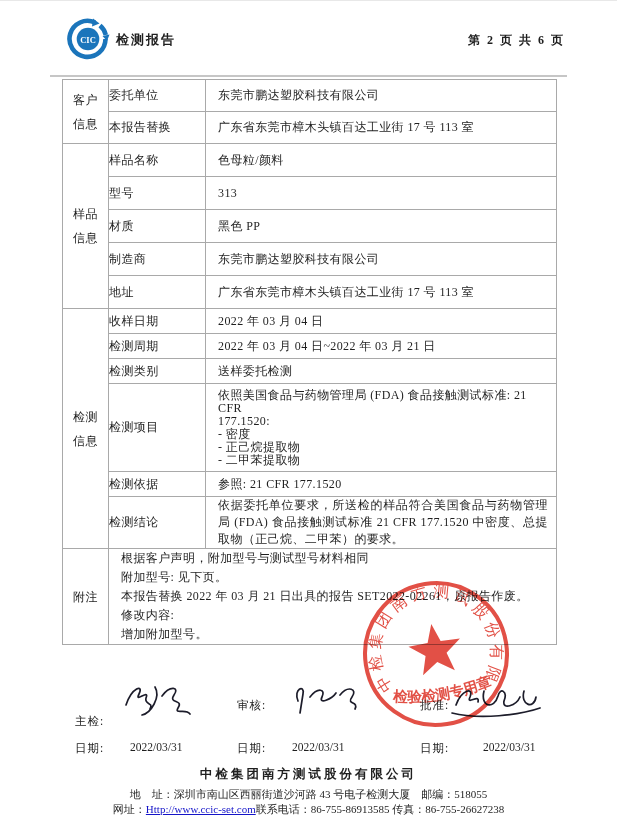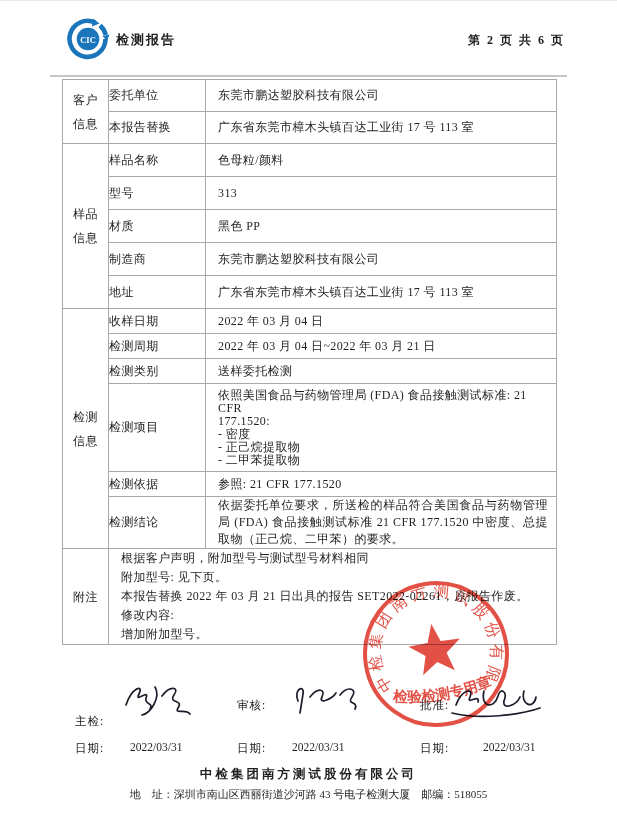--- a/index.html
+++ b/index.html
@@ -181,14 +181,17 @@
     <text font-size="15.5" fill="#de382c">
       <textPath href="#ringPath" startOffset="2" textLength="280">中检集团南方测试股份有限公司</textPath>
     </text>
     <text font-size="14.5" font-weight="bold" fill="#de382c">
       <textPath href="#bannerPath" startOffset="6" textLength="100">检验检测专用章</textPath>
     </text>
   </svg>
 
   <div class="abs ft-company">中检集团南方测试股份有限公司</div>
   <div class="abs ft-line1">地　址：深圳市南山区西丽街道沙河路 43 号电子检测大厦　邮编：518055</div>
+  <div class="abs ft-line2">
+    <span>网址：</span><span class="link">Http://www.ccic-set.com</span><span>联系电话：86-755-86913585  传真：86-755-26627238</span>
+  </div>
 
 </div>
 
 </body></html>

